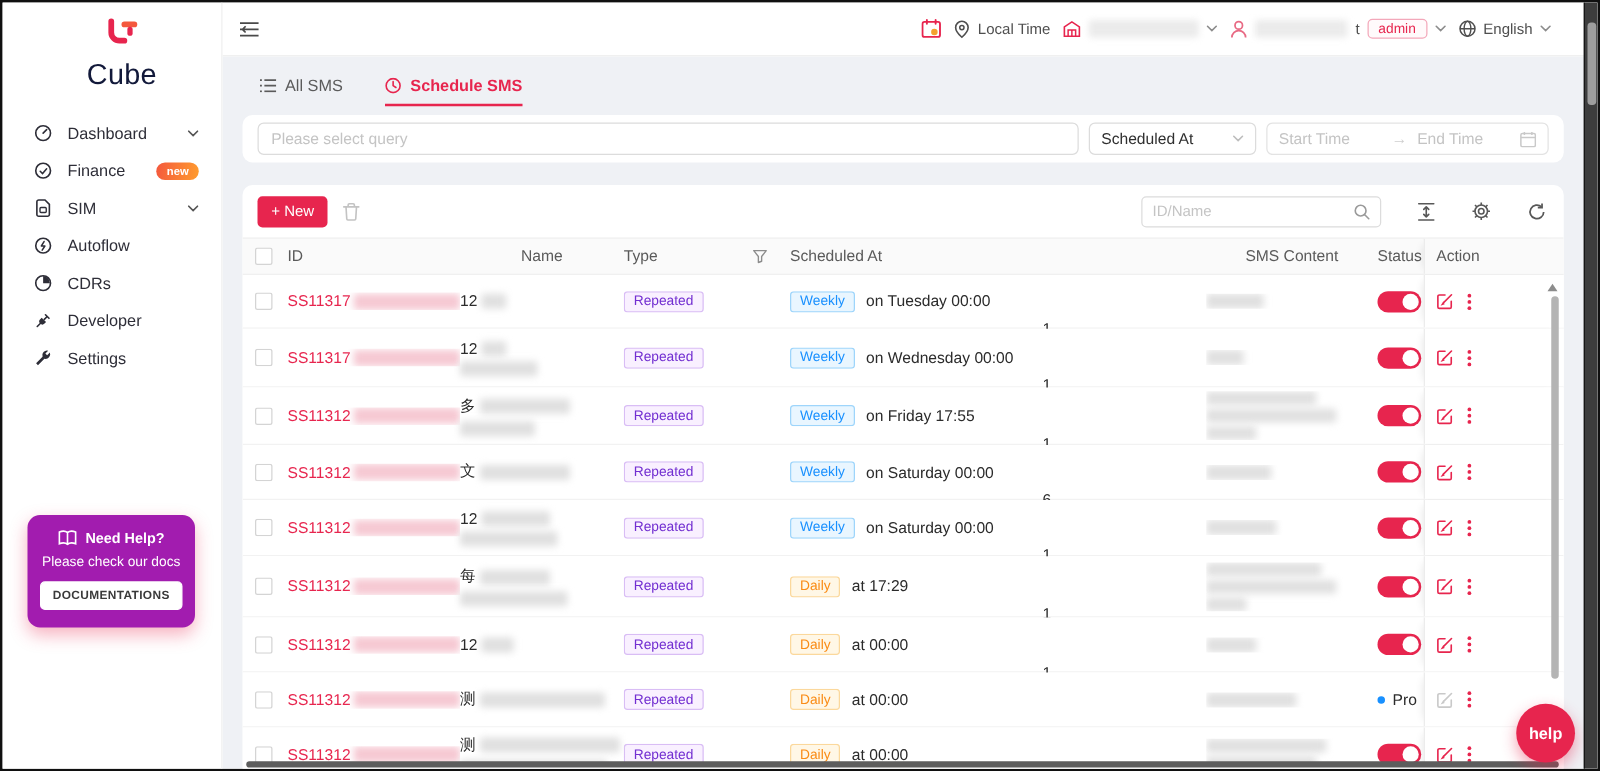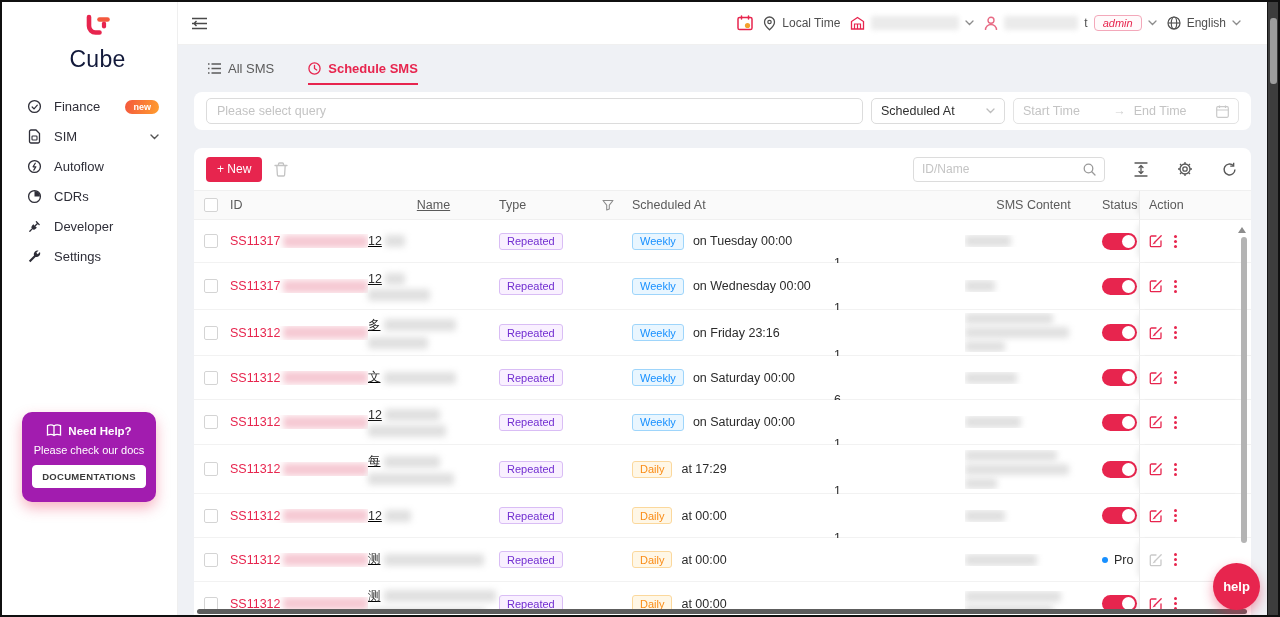--- a/index.html
+++ b/index.html
@@ -27,21 +27,21 @@
   .help-card .row1 { display:flex; align-items:center; justify-content:center; gap:6px; font-size:11.5px; font-weight:bold; }
   .help-card .sub { font-size:11px; margin-top:7px; }
   .help-btn { margin-top:9px; background:#fff; border:1px solid #fff; border-radius:4px; font-size:9.5px; letter-spacing:.3px; color:#3a3a3a; padding:5px 9px; cursor:pointer; font-weight:bold; font-family:"Liberation Sans",sans-serif; }
 
   
   .topbar { position:absolute; left:176px; top:0; right:11px; height:43px; background:#fff; border-bottom:1px solid #f0f0f0; display:flex; align-items:center; padding:0 26px 0 14px; z-index:5; }
   .collapse-ic { cursor:pointer; }
   .tb-right { margin-left:auto; display:flex; align-items:center; gap:10px; }
   .tb-group { display:flex; align-items:center; gap:6px; font-size:12px; color:#4f4f4f; cursor:pointer; }
   .blurred { display:inline-block; background:#ebebeb; border-radius:2px; filter:blur(2.5px); }
-  .admin-badge { font-size:11px; color:#e7254e; border:1px solid #f3a8ba; background:#fffafb; border-radius:4px; padding:1px 8px;font-style:italic; }
+  .admin-badge { font-size:11px; color:#e7254e; border:1px solid #f3a8ba; background:#fffafb; border-radius:4px; padding:1px 8px; }
 
   
   .main { position:absolute; left:176px; top:43px; right:11px; bottom:0; background:#eff1f5; padding:16px 16px 0; }
 
   .tabs { display:flex; align-items:flex-end; gap:34px; margin-bottom:7px; padding-left:14px; }
   .tab { display:flex; align-items:center; gap:7px; font-size:13px; color:#5b5b5b; padding-bottom:7px; border-bottom:2px solid transparent; cursor:pointer; }
   .tab.active { color:#e7254e; font-weight:bold; border-bottom-color:#e7254e; }
 
   .filter-card { background:#fff; border-radius:8px; height:38px; display:flex; align-items:center; gap:8px; padding:0 12px; margin-bottom:18px; }
   .q-input { flex:1; height:26px; border:1px solid #dcdcdc; border-radius:5px; padding:0 10px; font-size:12.5px; font-family:"Liberation Sans",sans-serif; color:#333; }
@@ -60,21 +60,21 @@
   .search-box { width:192px; height:25px; border:1px solid #dcdcdc; border-radius:4px; display:flex; align-items:center; padding:0 8px; }
   .s-input { flex:1; border:none; outline:none; font-size:12px; font-family:"Liberation Sans",sans-serif; color:#333; min-width:0; }
   .icon-btn { cursor:pointer; display:flex; align-items:center; }
 
   .thead { position:relative; height:30px; background:#fafafa; border-top:1px solid #f0f0f0; border-bottom:1px solid #f0f0f0; display:flex; align-items:center; font-size:12.5px; color:#5a5a5a; }
   .tbody { position:relative; height:390px; overflow:hidden; }
   .tr { position:relative; display:flex; align-items:center; border-bottom:1px solid #f2f2f2; background:#fff; }
   .td { flex:none; display:flex; align-items:center; overflow:hidden; }
   .c-check { width:36px; padding-left:10px; }
   .c-id { width:138px; }
-  .c-name { width:131px; flex-direction:column; align-items:flex-start; justify-content:center; overflow:visible;text-decoration:underline; }
+  .c-name { width:131px; flex-direction:column; align-items:flex-start; justify-content:center; overflow:visible; }
   .c-type { width:133px; }
   .c-sched { width:202px; gap:9px; }
   .c-sim { width:131px; font-size:12.5px; color:#2b2b2b;margin-top:44px; }
   .c-content { width:137px; flex-direction:column; align-items:flex-start; justify-content:center; gap:3px; }
   .c-status { width:140px; overflow:visible; }
   .hd { font-weight:normal; }
   .cb { width:14px; height:14px; border:1px solid #d4d4d4; border-radius:2px; background:#fff; cursor:pointer; }
   .idlink { color:#e7254e; font-size:12.5px; cursor:pointer; text-decoration:none; white-space:nowrap;text-align:center; }
   .redact-pink { display:inline-block; background:#f6c9d3; filter:blur(3px); border-radius:2px; height:13px; margin-left:2px; }
   .redact-g { display:inline-block; background:#e0e0e0; filter:blur(3px); border-radius:2px; height:12px; }
@@ -119,20 +119,34 @@
         </svg>
       </span>
       <span class="logo-text">Cube</span>
     </div>
 
     <nav class="nav">
       <div class="nav-item">
         <span class="nav-ic">
           <svg width="15" height="15" viewBox="0 0 16 16">
               <circle cx="8" cy="8" r="6.3" fill="none" stroke="#2e2e38" stroke-width="1.4"></circle>
+              <path d="M8 8 L11 5" stroke="#2e2e38" stroke-width="1.4" stroke-linecap="round"></path>
+            </svg>
+        </span>
+        <span class="lbl">Dashboard</span>
+        <span class="chev">
+            <svg width="9" height="6" viewBox="0 0 9 6">
+              <path d="M1 1 l3.5 3.5 L8 1" fill="none" stroke="#555" stroke-width="1.4" stroke-linecap="round"></path>
+            </svg>
+          </span>
+      </div>
+      <div class="nav-item">
+        <span class="nav-ic">
+          <svg width="15" height="15" viewBox="0 0 16 16">
+              <circle cx="8" cy="8" r="6.3" fill="none" stroke="#2e2e38" stroke-width="1.4"></circle>
               <path d="M5.5 8.5 l2 2 3.5-4" fill="none" stroke="#2e2e38" stroke-width="1.3" stroke-linecap="round"></path>
             </svg>
         </span>
         <span class="lbl">Finance</span>
         <span class="badge-new">new</span>
       </div>
       <div class="nav-item">
         <span class="nav-ic">
           <svg width="13" height="15" viewBox="0 0 13 15">
               <path d="M1.5 2.5 a1.5 1.5 0 0 1 1.5-1.5 h5 l3.5 3.5 v8 a1.5 1.5 0 0 1-1.5 1.5 h-7 a1.5 1.5 0 0 1-1.5-1.5 z" fill="none" stroke="#2e2e38" stroke-width="1.3"></path>
@@ -477,21 +491,21 @@
                 <span class="nm">多</span>
                 <span class="redact-g" style="width:72px"></span>
               </span>
               <span class="redact-g" style="width:60px;margin-top:3px;"></span>
             </div>
             <div class="td c-type">
               <span class="badge bg-purple">Repeated</span>
             </div>
             <div class="td c-sched">
               <span class="badge bg-blue">Weekly</span>
-              <span class="schedtxt">on Friday 23:16</span>
+              <span class="schedtxt">on Friday 17:55</span>
             </div>
             <div class="td c-sim">1</div>
             <div class="td c-content">
               <span class="redact-g" style="width:88px;height:11px;"></span>
               <span class="redact-g" style="width:104px;height:11px;"></span>
               <span class="redact-g" style="width:40px;height:11px;"></span>
             </div>
             <div class="td c-status">
               <span class="toggle">
                 <span class="knob"></span>

